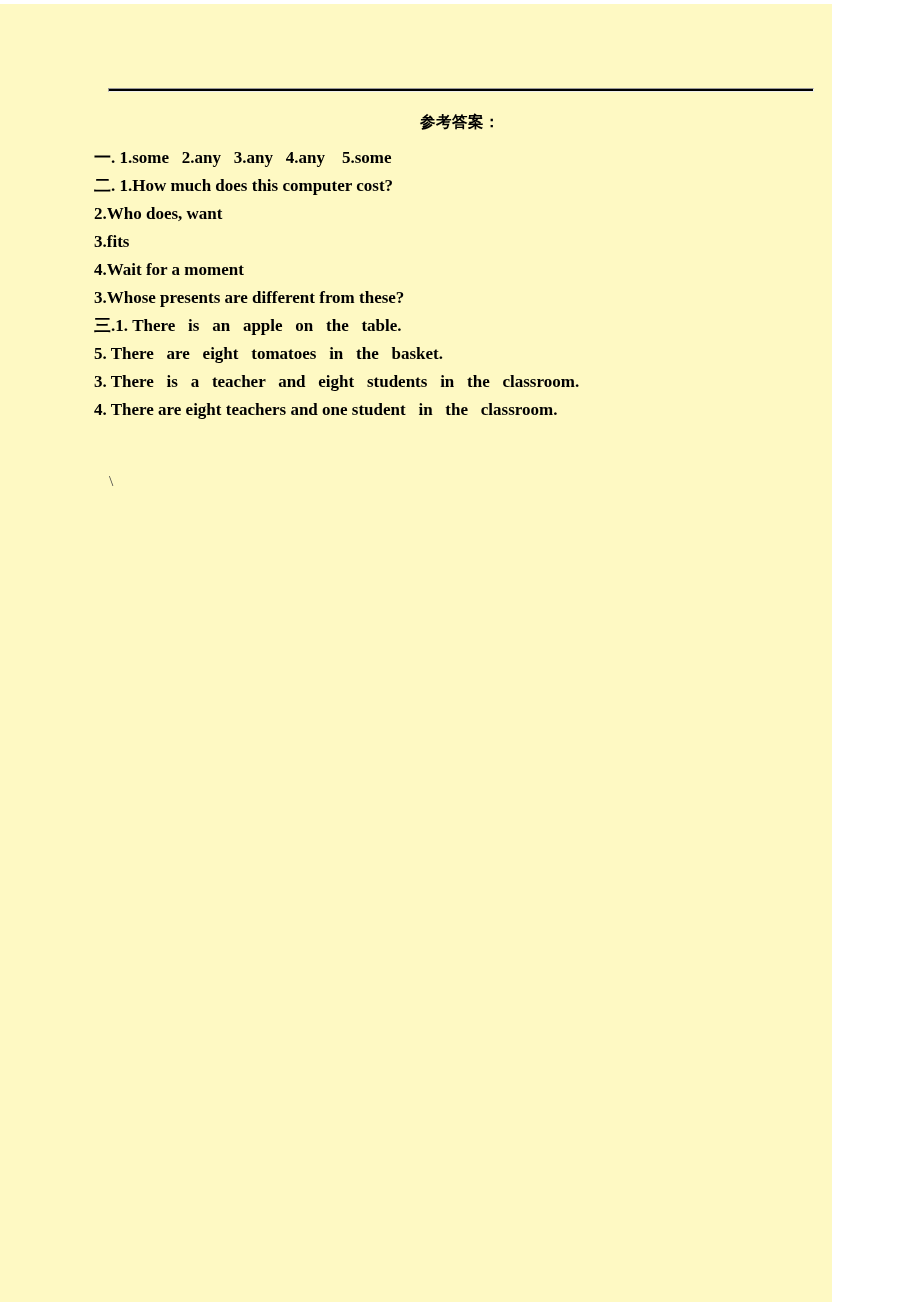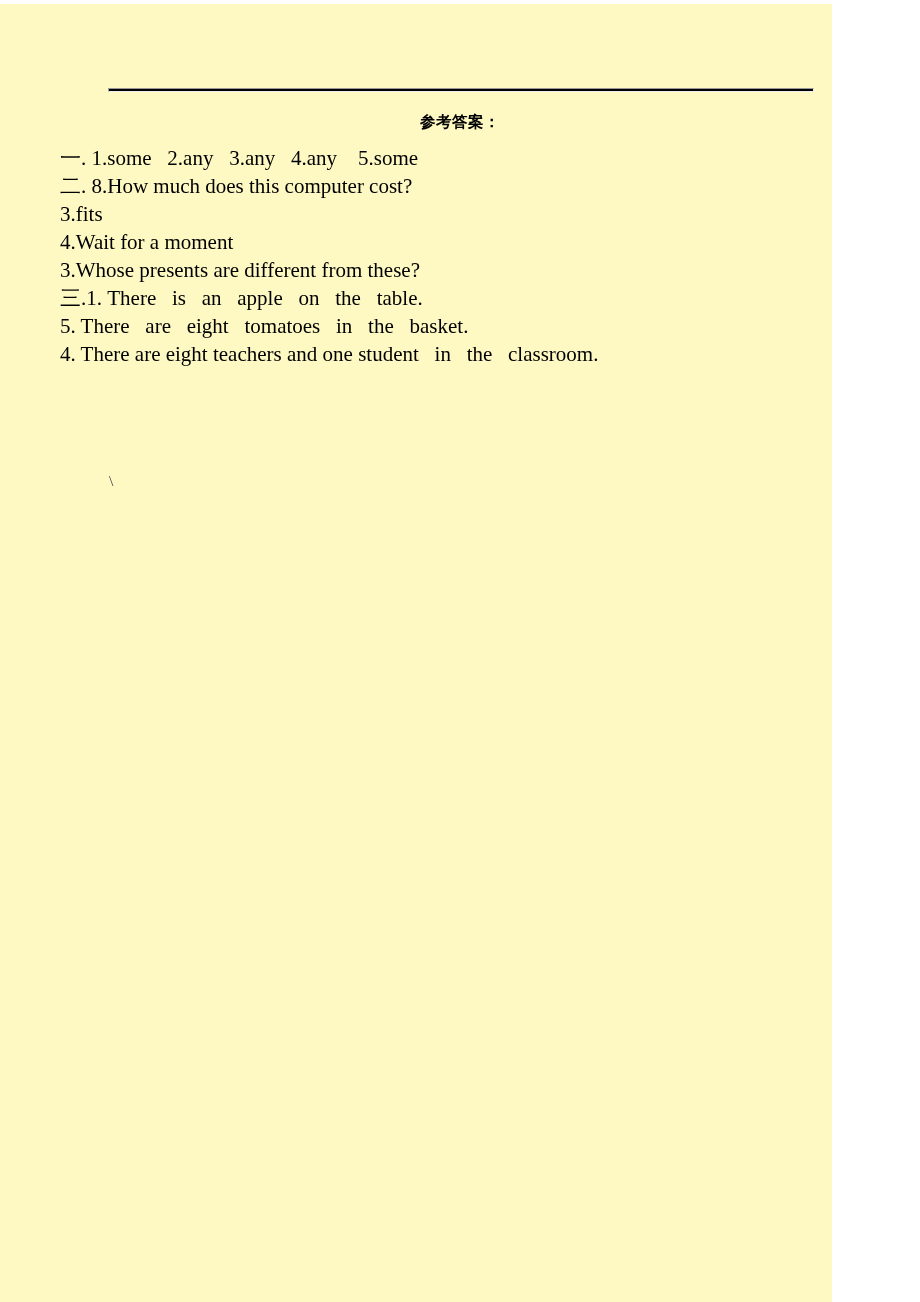--- a/index.html
+++ b/index.html
@@ -54,25 +54,26 @@
 
   
   .answers {
     position: absolute;
     left: 0;
     top: 140px;
     width: 920px;
   }
   .ans-line {
     position: relative;
-    padding-left: 60px;
+    padding-left: 94px;
     height: 28px;
     line-height: 28px;
-    font-size: 21px;
+    font-size: 17px;
     white-space: pre;
+    font-weight: bold;
   }
   .ans-line.tight {
     height: 28px;
     line-height: 28px;
   }
 
   
   .stray-mark {
     position: absolute;
     left: 109px;
@@ -89,33 +90,35 @@
 <div class="page">
 
   <hr class="header-rule">
 
   <div class="doc-title">参考答案：</div>
 
   <div class="answers">
 
     <div class="ans-line">一. 1.some   2.any   3.any   4.any    5.some</div>
 
-    <div class="ans-line">二. 8.How much does this computer cost?</div>
+    <div class="ans-line">二. 1.How much does this computer cost?</div>
 
+    <div class="ans-line">2.Who does, want</div>
 
     <div class="ans-line">3.fits</div>
 
     <div class="ans-line">4.Wait for a moment</div>
 
     <div class="ans-line">3.Whose presents are different from these?</div>
 
     <div class="ans-line tight">三.1. There   is   an   apple   on   the   table.</div>
 
     <div class="ans-line tight">5. There   are   eight   tomatoes   in   the   basket.</div>
 
+    <div class="ans-line tight">3. There   is   a   teacher   and   eight   students   in   the   classroom.</div>
 
     <div class="ans-line tight">4. There are eight teachers and one student   in   the   classroom.</div>
 
 
   </div>
 
   <div class="stray-mark">\</div>
 
 </div>
 

